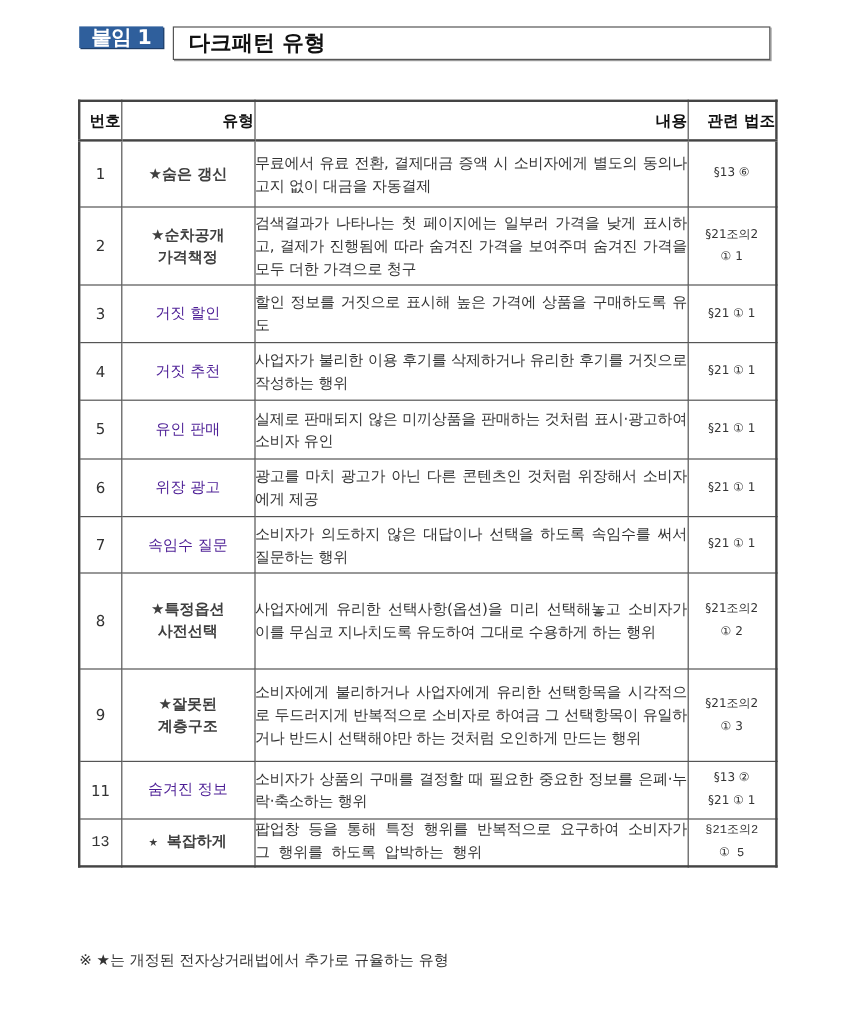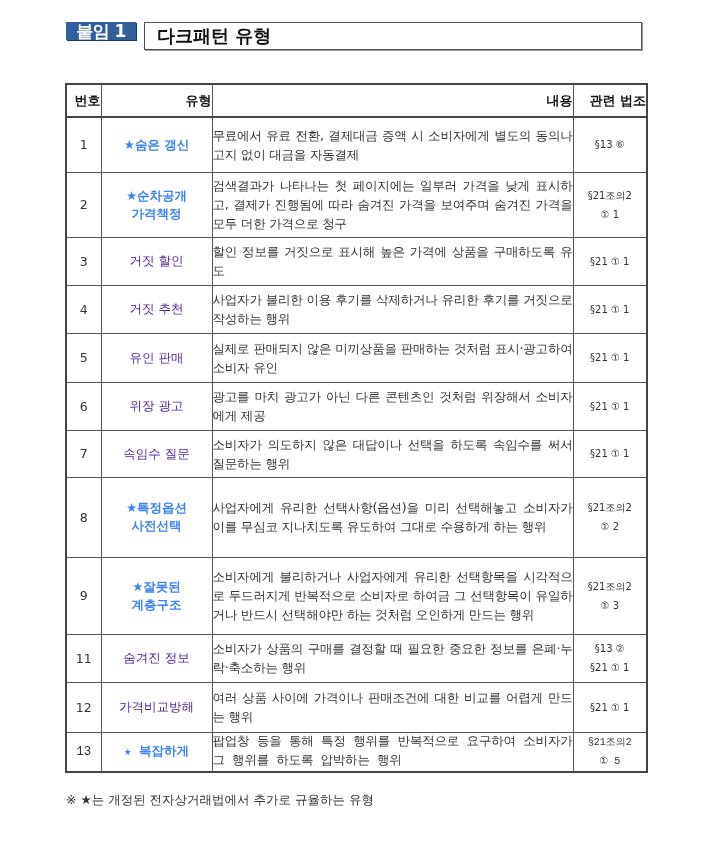--- a/index.html
+++ b/index.html
@@ -13,21 +13,21 @@
                box-shadow:1px 1px 0 #999; background:#fff; display:flex; align-items:center;
                padding-left:12px; font-weight:bold; font-size:18px; color:#111; box-sizing:border-box; }
   table.dp { position:absolute; left:65px; top:83px; width:581px; border-collapse:collapse;
              table-layout:fixed; font-size:12.5px; }
   table.dp th, table.dp td { border:1px solid #555; padding:0; }
   table.dp { border:2px solid #444; }
   table.dp th { height:31px; font-weight:bold; font-size:13px; color:#111; text-align:right; border-bottom:2px solid #444;margin-top:18px; }
   table.dp td { vertical-align:middle; }
   td.num { text-align:center; color:#333; }
   td.type { text-align:center; color:#4c1d95; line-height:18px; }
-  td.type.star { font-weight:bold; color:#3b82f6; }
+  td.type.star { font-weight:bold; color:#404040; }
   td.content { padding:2px 8px 2px 8px; text-align:justify; line-height:19px; color:#333; letter-spacing:-0.2px; }
   td.law { text-align:center; color:#333; font-size:10px; line-height:19px; }
   .footnote { position:absolute; left:66px; top:792px; font-size:12.5px; color:#333; }
 </style>
 </head>
 <body>
 
 <div class="title-bar">
   <div class="title-badge">붙임 1</div>
   <div class="title-box">다크패턴 유형</div>
@@ -102,26 +102,20 @@
         <td class="type star">★잘못된<br>계층구조</td>
         <td class="content">소비자에게 불리하거나 사업자에게 유리한 선택항목을 시각적으로 두드러지게 반복적으로 소비자로 하여금 그 선택항목이 유일하거나 반드시 선택해야만 하는 것처럼 오인하게 만드는 행위</td>
         <td class="law">§21조의2<br>① 3</td>
       </tr>
       <tr style="height: 48px; margin-top: 36px;">
         <td class="num">11</td>
         <td class="type">숨겨진 정보</td>
         <td class="content">소비자가 상품의 구매를 결정할 때 필요한 중요한 정보를 은폐·누락·축소하는 행위</td>
         <td class="law">§13 ②<br>§21 ① 1</td>
       </tr>
-      <tr style="height: 50px;">
-        <td class="num">12</td>
-        <td class="type">가격비교방해</td>
-        <td class="content">여러 상품 사이에 가격이나 판매조건에 대한 비교를 어렵게 만드는 행위</td>
-        <td class="law">§21 ① 1</td>
-      </tr>
       <tr style="height: 40px; font-family: Liberation Mono, monospace;">
         <td class="num">13</td>
         <td class="type star">★ 복잡하게</td>
         <td class="content">팝업창 등을 통해 특정 행위를 반복적으로 요구하여 소비자가 그 행위를 하도록 압박하는 행위</td>
         <td class="law">§21조의2<br>① 5</td>
       </tr>
     </tbody>
 </table>
 
 <div class="footnote">※ ★는 개정된 전자상거래법에서 추가로 규율하는 유형</div>

